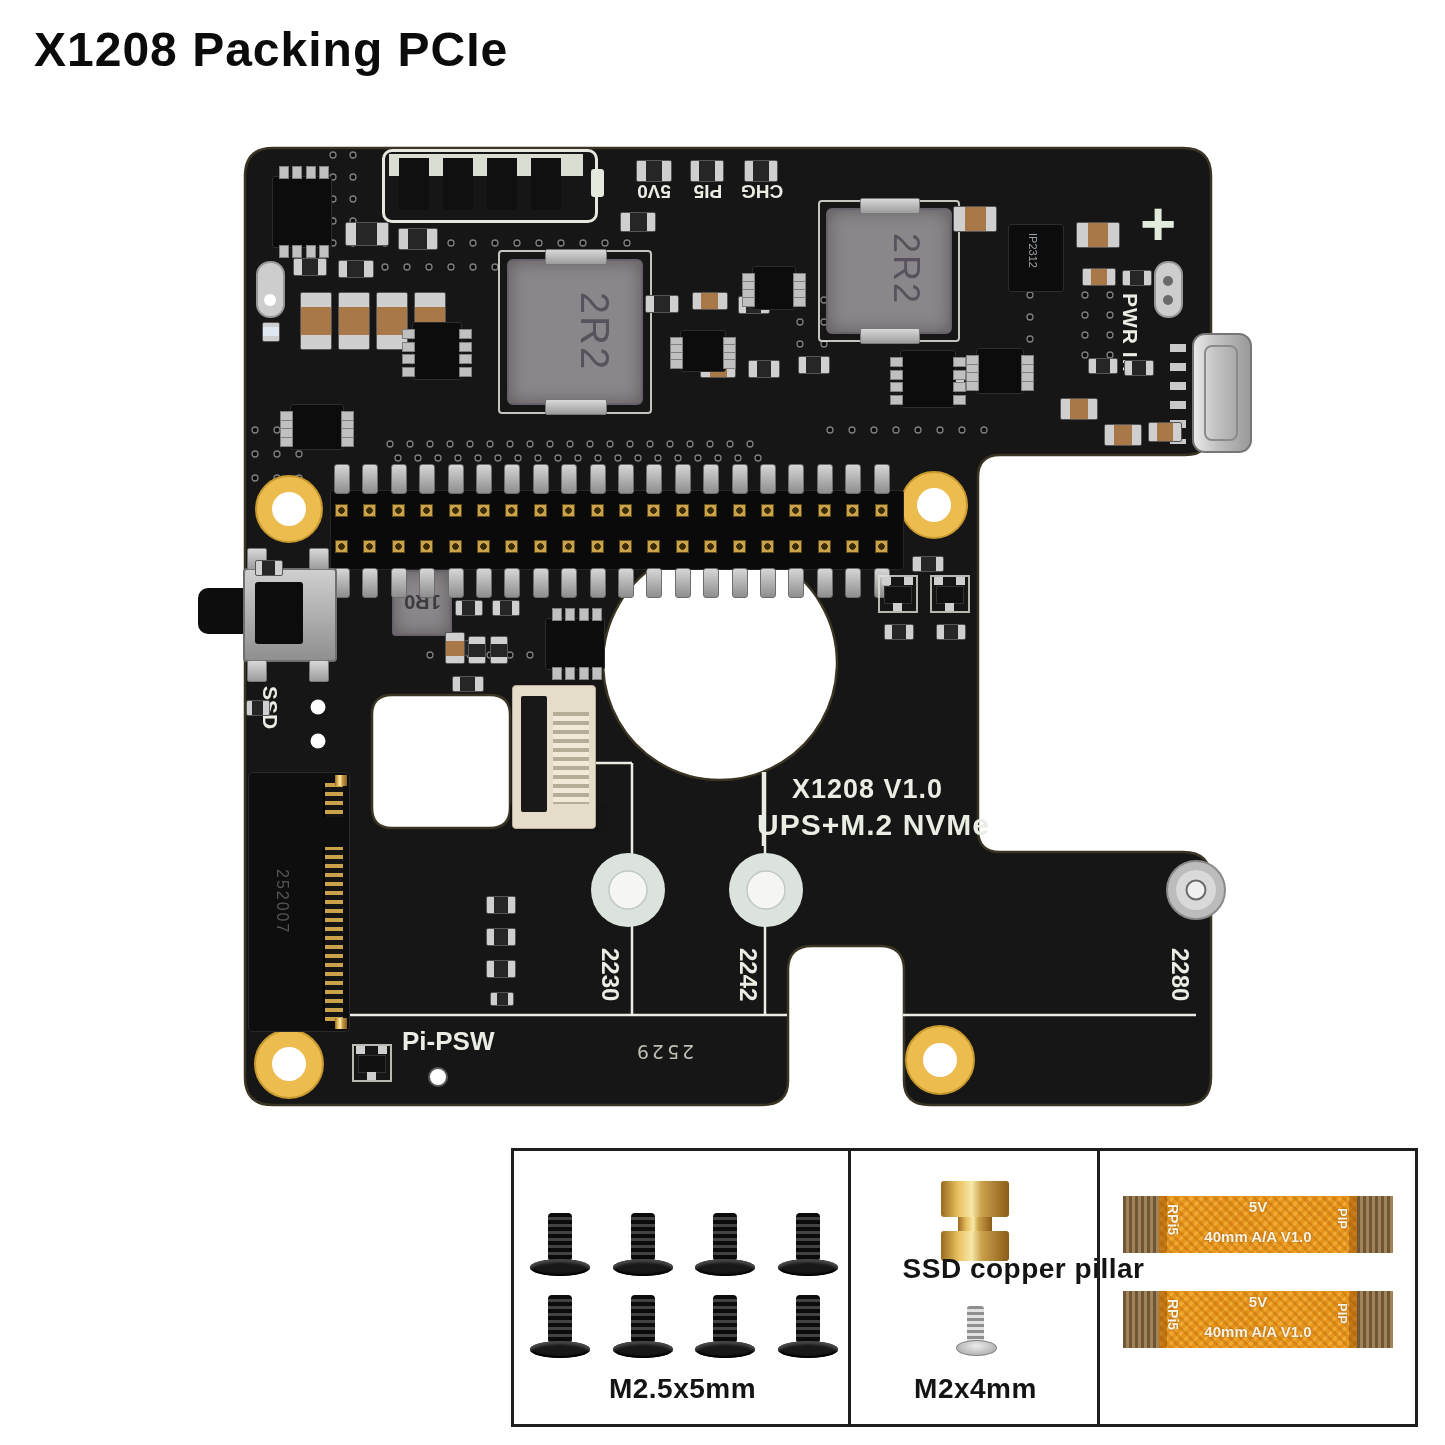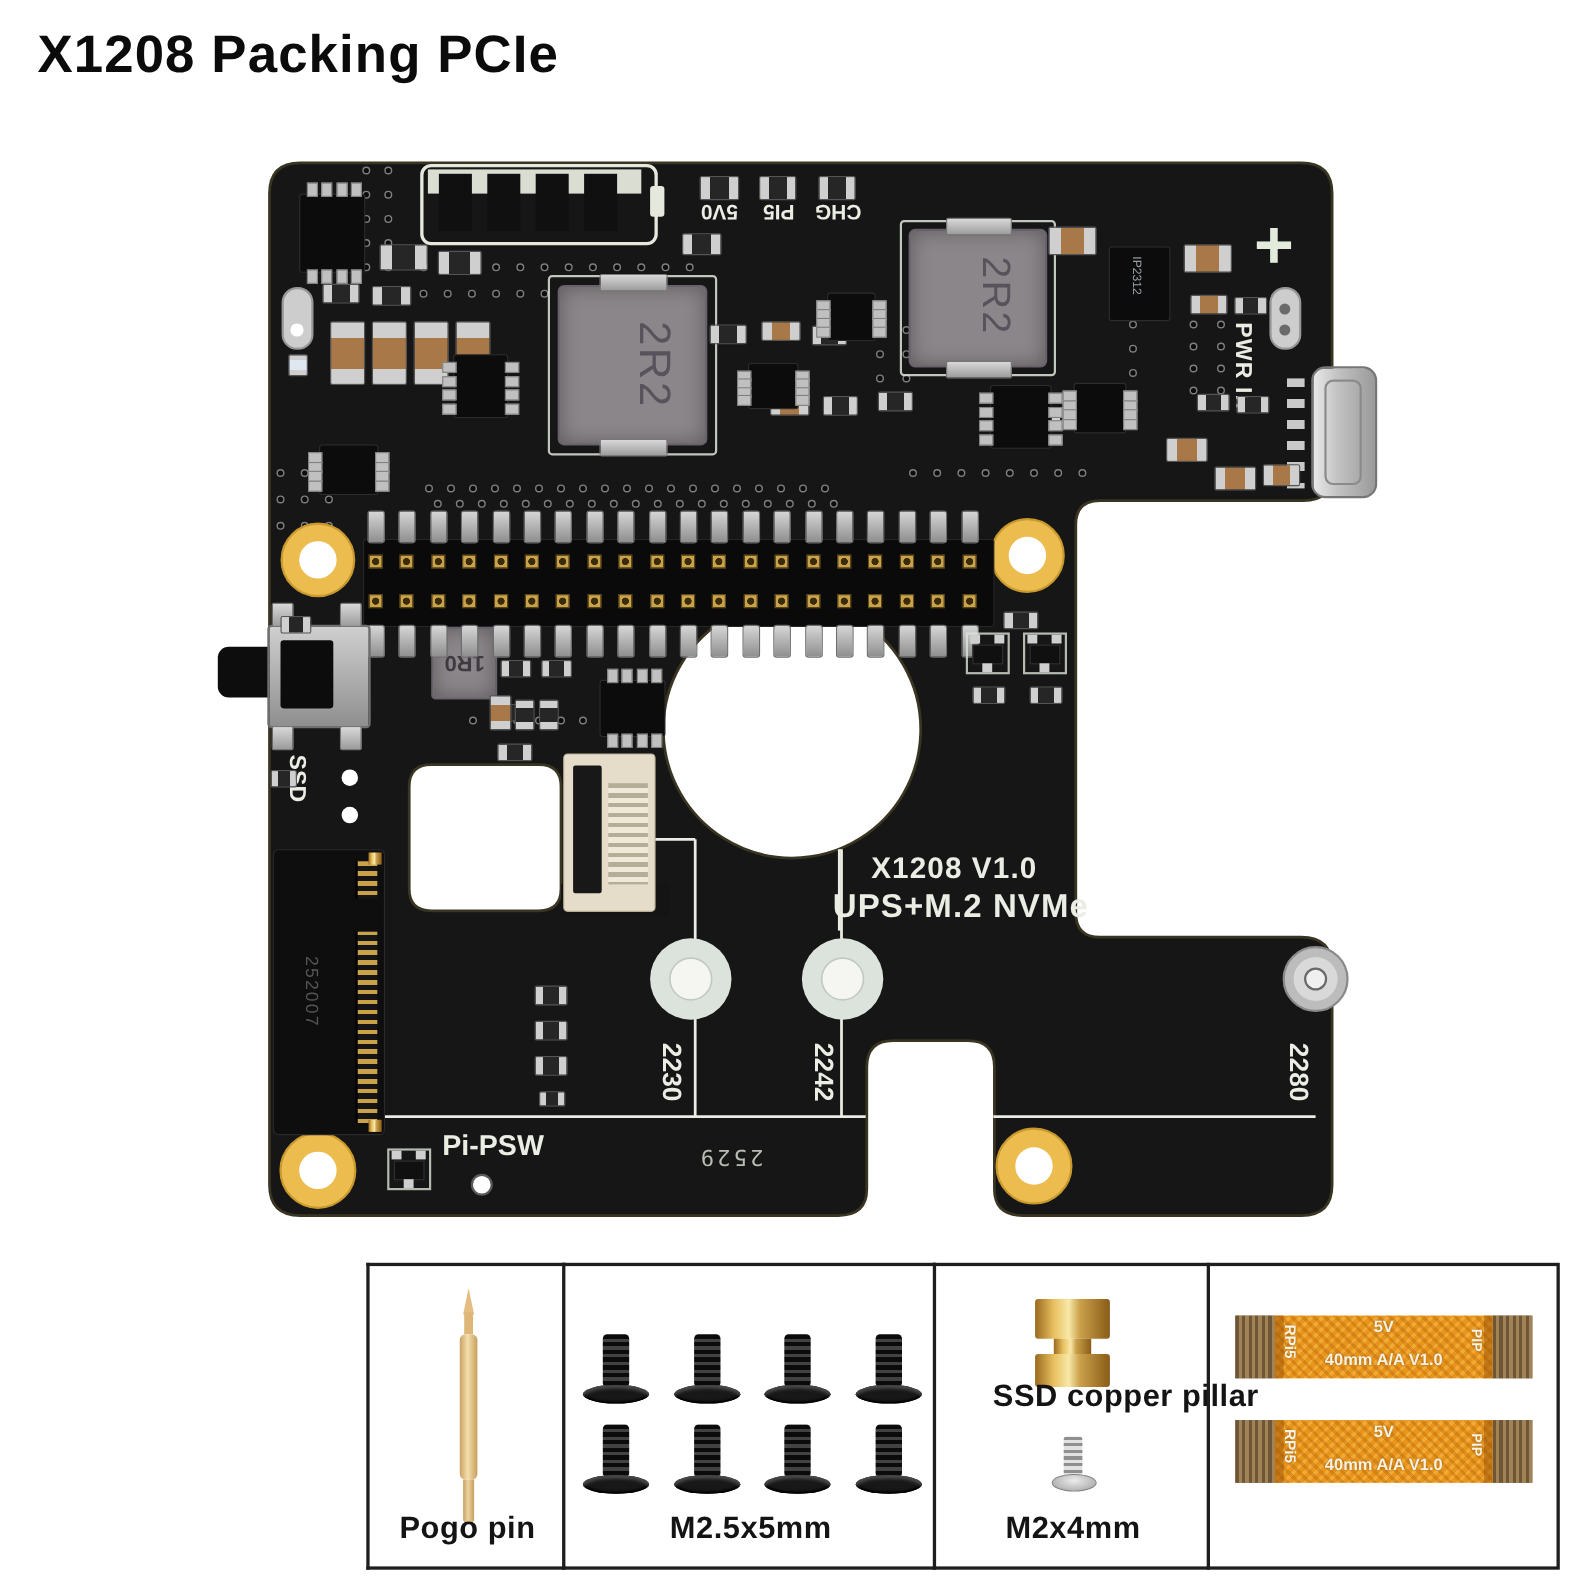--- a/index.html
+++ b/index.html
@@ -547,29 +547,20 @@
       </div>
       <div class="sot" style="left: 352px; top: 1044px; width: 36px; height: 34px;">
         <div style="position: absolute; left: 4px; top: 9px; width: 26px; height: 16px; background: rgb(16, 16, 16); border: 1px solid rgb(51, 51, 51);"></div>
         <div style="position: absolute; left: 2px; top: 0px; width: 9px; height: 8px; background: rgb(207, 207, 207);"></div>
         <div style="position: absolute; left: 24px; top: 0px; width: 9px; height: 8px; background: rgb(207, 207, 207);"></div>
         <div style="position: absolute; left: 13px; top: 26px; width: 9px; height: 8px; background: rgb(207, 207, 207);"></div>
       </div>
     </div>
 
 
-  <div class="panel-cell" style="left:333px;width:178px;border-top:3px solid #1e1e1e;border-bottom:3px solid #1e1e1e;">
-    <div class="abs" style="left:74px;top:20px;width:30px;height:215px;">
-      <div class="abs" style="left:11px;top:0;width:0;height:0;border-left:5px solid transparent;border-right:5px solid transparent;border-bottom:24px solid #e3bd82;"></div>
-      <div class="abs" style="left:12px;top:22px;width:8px;height:20px;background:#ddb678;"></div>
-      <div class="abs" style="left:8px;top:42px;width:16px;height:132px;border-radius:5px;background:linear-gradient(90deg,#caa264,#f4dfae 45%,#c79e5c);"></div>
-      <div class="abs" style="left:11px;top:174px;width:10px;height:40px;border-radius:0 0 4px 4px;background:linear-gradient(90deg,#caa264,#eed3a0 45%,#c79e5c);"></div>
-    </div>
-    <div class="item-label" style="left:0;top:222px;width:178px;">Pogo pin</div>
-  </div>
 
   <div class="panel-cell" style="left:511px;width:337px;border-top:3px solid #1e1e1e;border-bottom:3px solid #1e1e1e;">
     <div id="screws8">
         <div>
           <div class="bscrew-shaft" style="left: 34px; top: 62px;"></div>
           <div class="bscrew-head" style="left: 16px; top: 108px;"></div>
         </div>
         <div>
           <div class="bscrew-shaft" style="left: 117px; top: 62px;"></div>
           <div class="bscrew-head" style="left: 99px; top: 108px;"></div>

